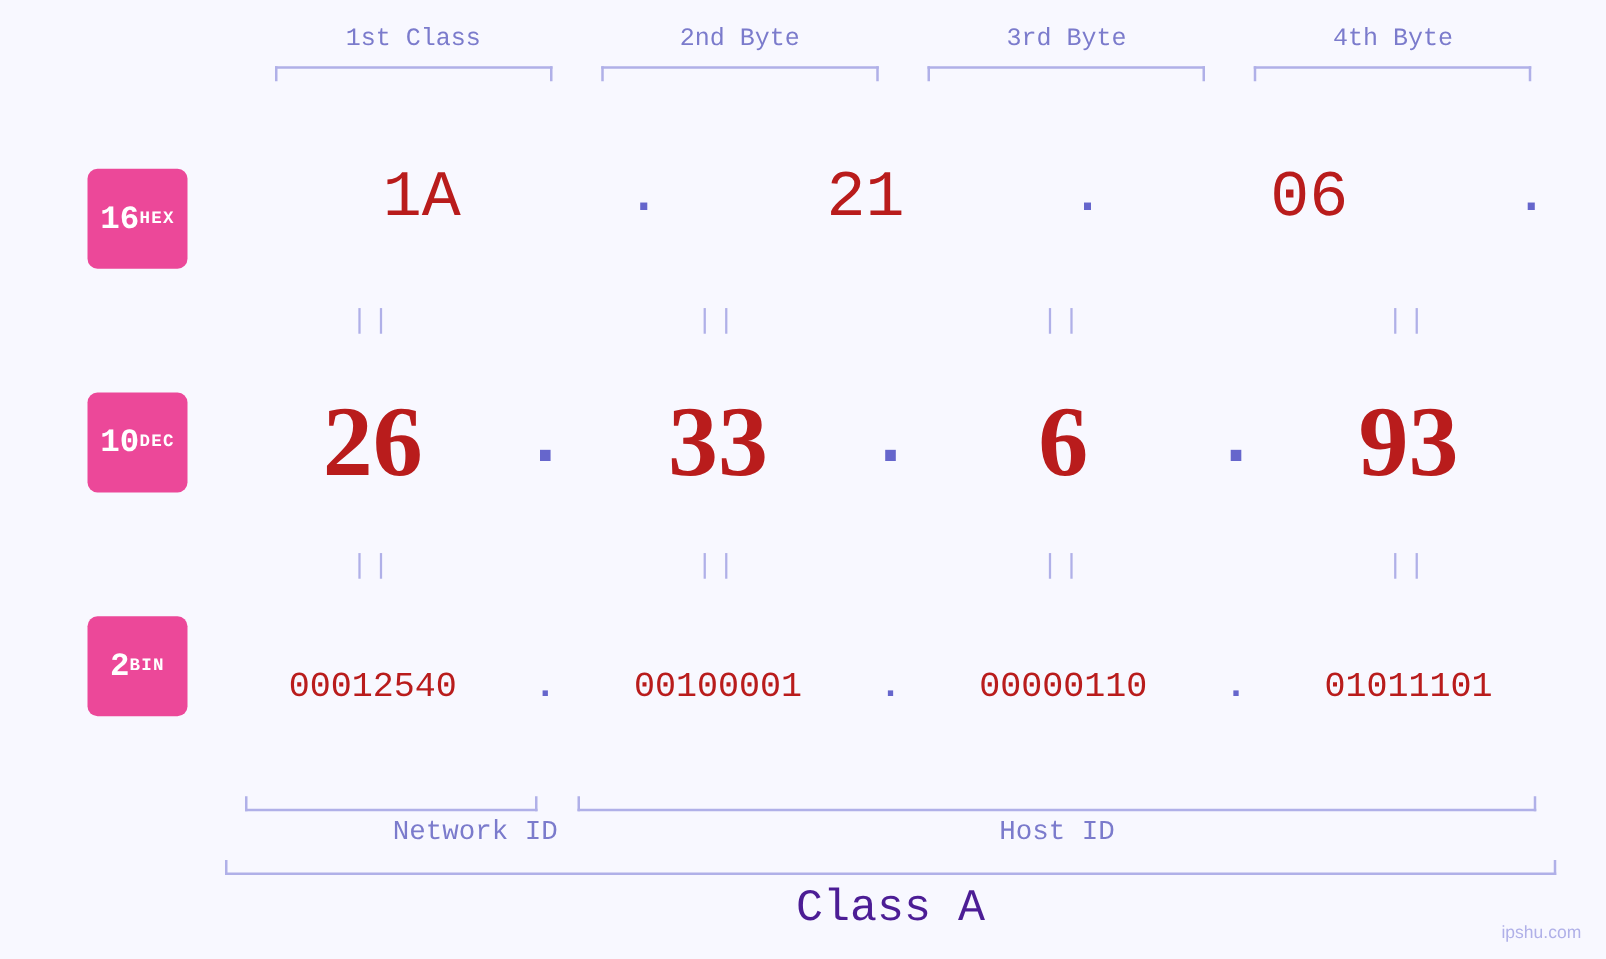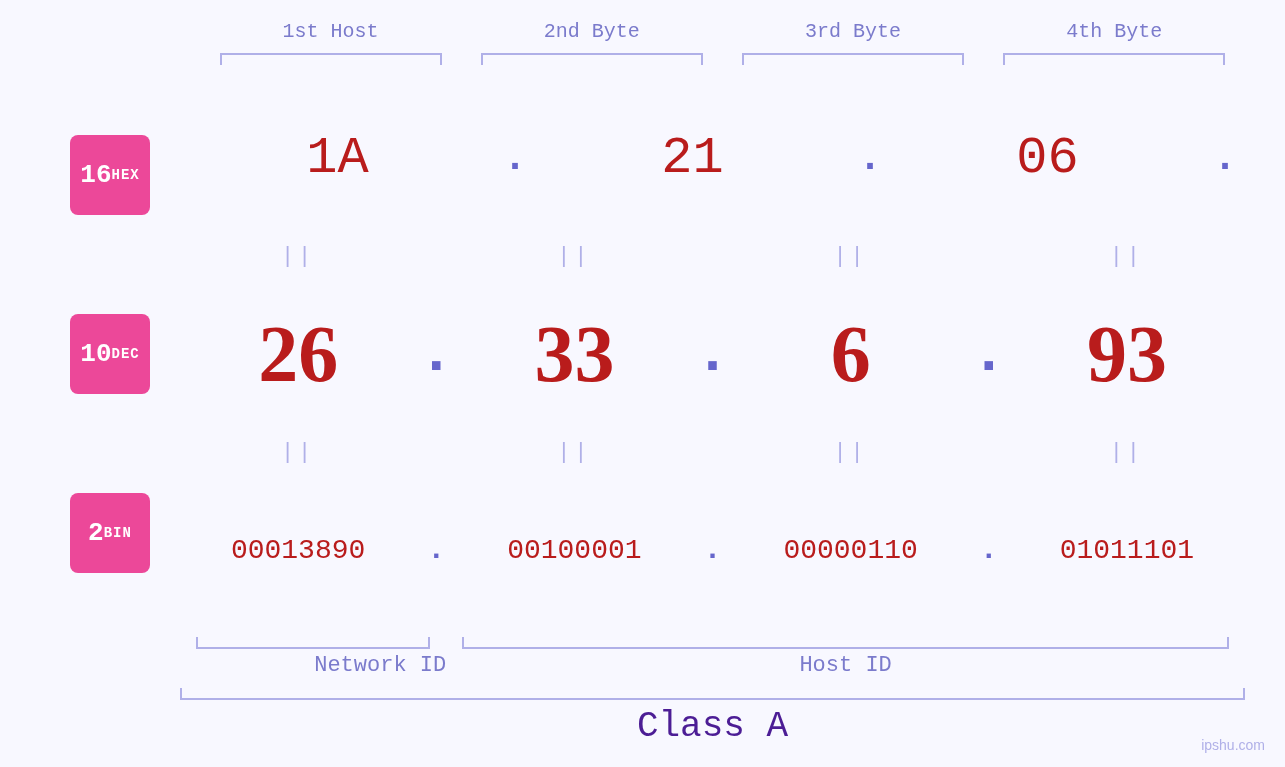--- a/index.html
+++ b/index.html
@@ -268,21 +268,21 @@
       font-size: 14px;
       font-family: Arial, sans-serif;
     }
   </style>
 </head>
 <body>
 
 <div class="main-container">
 
   <div class="byte-headers">
-    <div class="byte-header">1st Host</div>
+    <div class="byte-header">1st Class</div>
     <div class="byte-header">2nd Byte</div>
     <div class="byte-header">3rd Byte</div>
     <div class="byte-header">4th Byte</div>
   </div>
 
   <div class="top-bracket">
     <div class="bracket-segment">
         <div class="bracket-line"></div>
       </div>
     <div class="bracket-segment">
@@ -348,21 +348,21 @@
         <div class="equals-seg">||</div>
         <div class="equals-spacer"></div>
         <div class="equals-seg">||</div>
         <div class="equals-spacer"></div>
         <div class="equals-seg">||</div>
         <div class="equals-spacer"></div>
         <div class="equals-seg">||</div>
       </div>
 
       <div class="values-row">
-        <div class="byte-value bin">00013890</div>
+        <div class="byte-value bin">00012540</div>
         <div class="dot bin">.</div>
         <div class="byte-value bin">00100001</div>
         <div class="dot bin">.</div>
         <div class="byte-value bin">00000110</div>
         <div class="dot bin">.</div>
         <div class="byte-value bin">01011101</div>
       </div>
 
     </div>
   </div>

